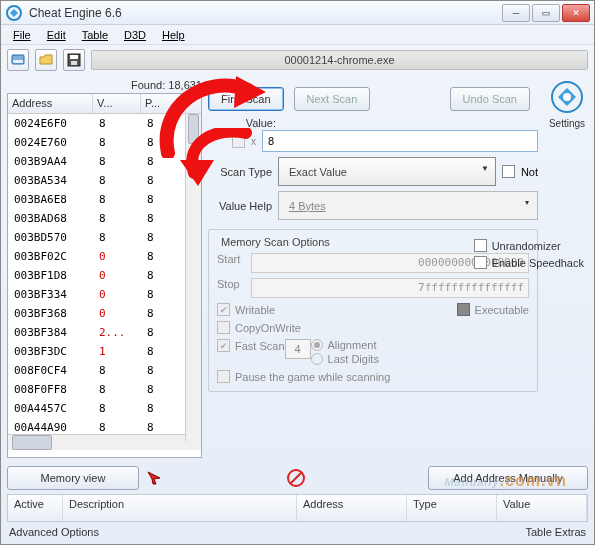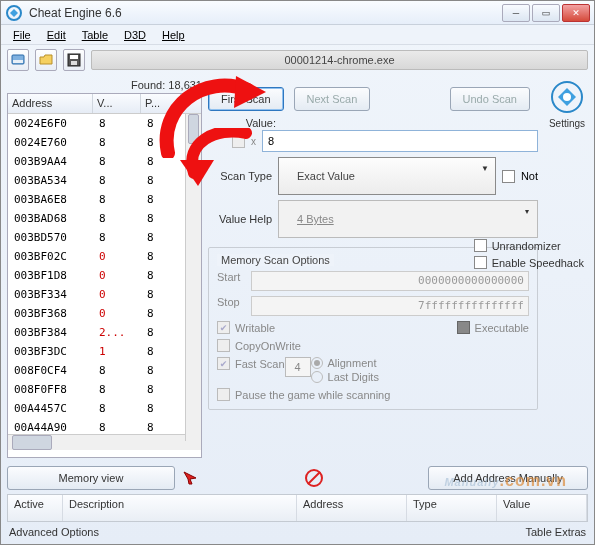--- a/index.html
+++ b/index.html
@@ -52,21 +52,21 @@
 .spacer { flex:1; }
 .settings-col { position:absolute; right:-2px; top:0; width:46px; text-align:center; }
 .settings-icon { width:40px; height:40px; display:inline-flex; align-items:center; justify-content:center; }
 .settings-label { font-size:10px; color:#333; }
 
 .form { padding: 2px 50px 2px 4px; display:flex; flex-direction:column; gap:5px;}
 .form-row { display:flex; align-items:center; gap:6px; }
 .form-row .lbl { width:68px; text-align:right; color:#333; }
 .form-row .lbl.sm { width: 64px; }
 .txt { flex:1; height:22px; border:1px solid #8fb3d9; background:#fff; padding:0 5px; font-family:inherit; }
-.combo { flex:1; height:38px; border:1px solid #8a8a8a; background:linear-gradient(#fdfdfd,#ececec); display:flex; align-items:center; padding:0 18px 0 18px; position:relative; color:#444;}
+.combo { flex:1; height:29px; border:1px solid #8a8a8a; background:linear-gradient(#fdfdfd,#ececec); display:flex; align-items:center; padding:0 18px 0 10px; position:relative; color:#444;}
 .combo.disabled { background:#f2f2f2; color:#888; border-color:#bbb;text-decoration:underline;}
 .combo .caret { position:absolute; right:3px; top:3px; width:14px; height:14px; display:flex; align-items:center; justify-content:center; font-size:8px; color:#333;}
 .chk { width:13px; height:13px; border:1px solid #888; background:#fff; display:inline-flex; align-items:center; justify-content:center; font-size:9px; color:#4a7; }
 .chk.disabled { background:#eee; border-color:#bbb; color:#aac;}
 
 .groupbox { border:1px solid #c8cdd4; border-radius:2px; margin-top:4px; padding:6px 8px 8px 8px; }
 .groupbox .legend { margin-top:-13px; background:#eef3fa; display:inline-block; padding:0 4px; color:#444;}
 .gb-row { display:flex; align-items:flex-start; margin-top:5px; }
 .gb-row .glbl { width:34px; color:#888; }
 .hexfield { flex:1; height:20px; border:1px solid #ccc; background:#f4f4f4; color:#999; font-family:Consolas,monospace; text-align:right; padding:2px 4px; }
@@ -79,21 +79,21 @@
 .radio.disabled.on::after{background:#aaa;}
 
 .rcol-chks { position:absolute; right:4px; top:162px; display:flex; flex-direction:column; gap:4px;}
 
 .arrow-img { position:absolute; pointer-events:none; z-index:20; }
 .redarrow1 { left: 148px; top: 68px; width: 120px; height: 90px; }
 .redarrow2 { left: 176px; top: 128px; width: 80px; height: 60px; }
 
 .bottompane { padding: 2px 6px; }
 .btmrow1 { display:flex; align-items:center; gap:6px; padding: 2px 0;}
-.btmrow1 .memview { width:168px; }
+.btmrow1 .memview { width:132px; }
 .cancel-ico { width:22px; height:22px; display:flex; align-items:center; justify-content:center; }
 .redptr { width:18px;height:18px;display:flex;align-items:center;justify-content:center;}
 
 .colhead-row { display:flex; border:1px solid #c4cad2; background:linear-gradient(#fcfdff,#e9eef5); height:28px; margin-top:2px;}
 .colhead-row .c { padding:3px 6px; border-right:1px solid #d6dbe3; color:#333; }
 .c1{width:55px;} .c2{flex:1;} .c3{width:110px;} .c4{width:90px;} .c5{width:90px;}
 
 .footer-row{ display:flex; justify-content:space-between; padding:4px 2px; color:#333;}
 
 .watermark { position:absolute; right:28px; bottom:52px; font-size:26px; font-style:italic; font-weight:bold; color:rgba(140,170,200,0.45); letter-spacing:1px; z-index:50; font-family: Georgia, serif;}

